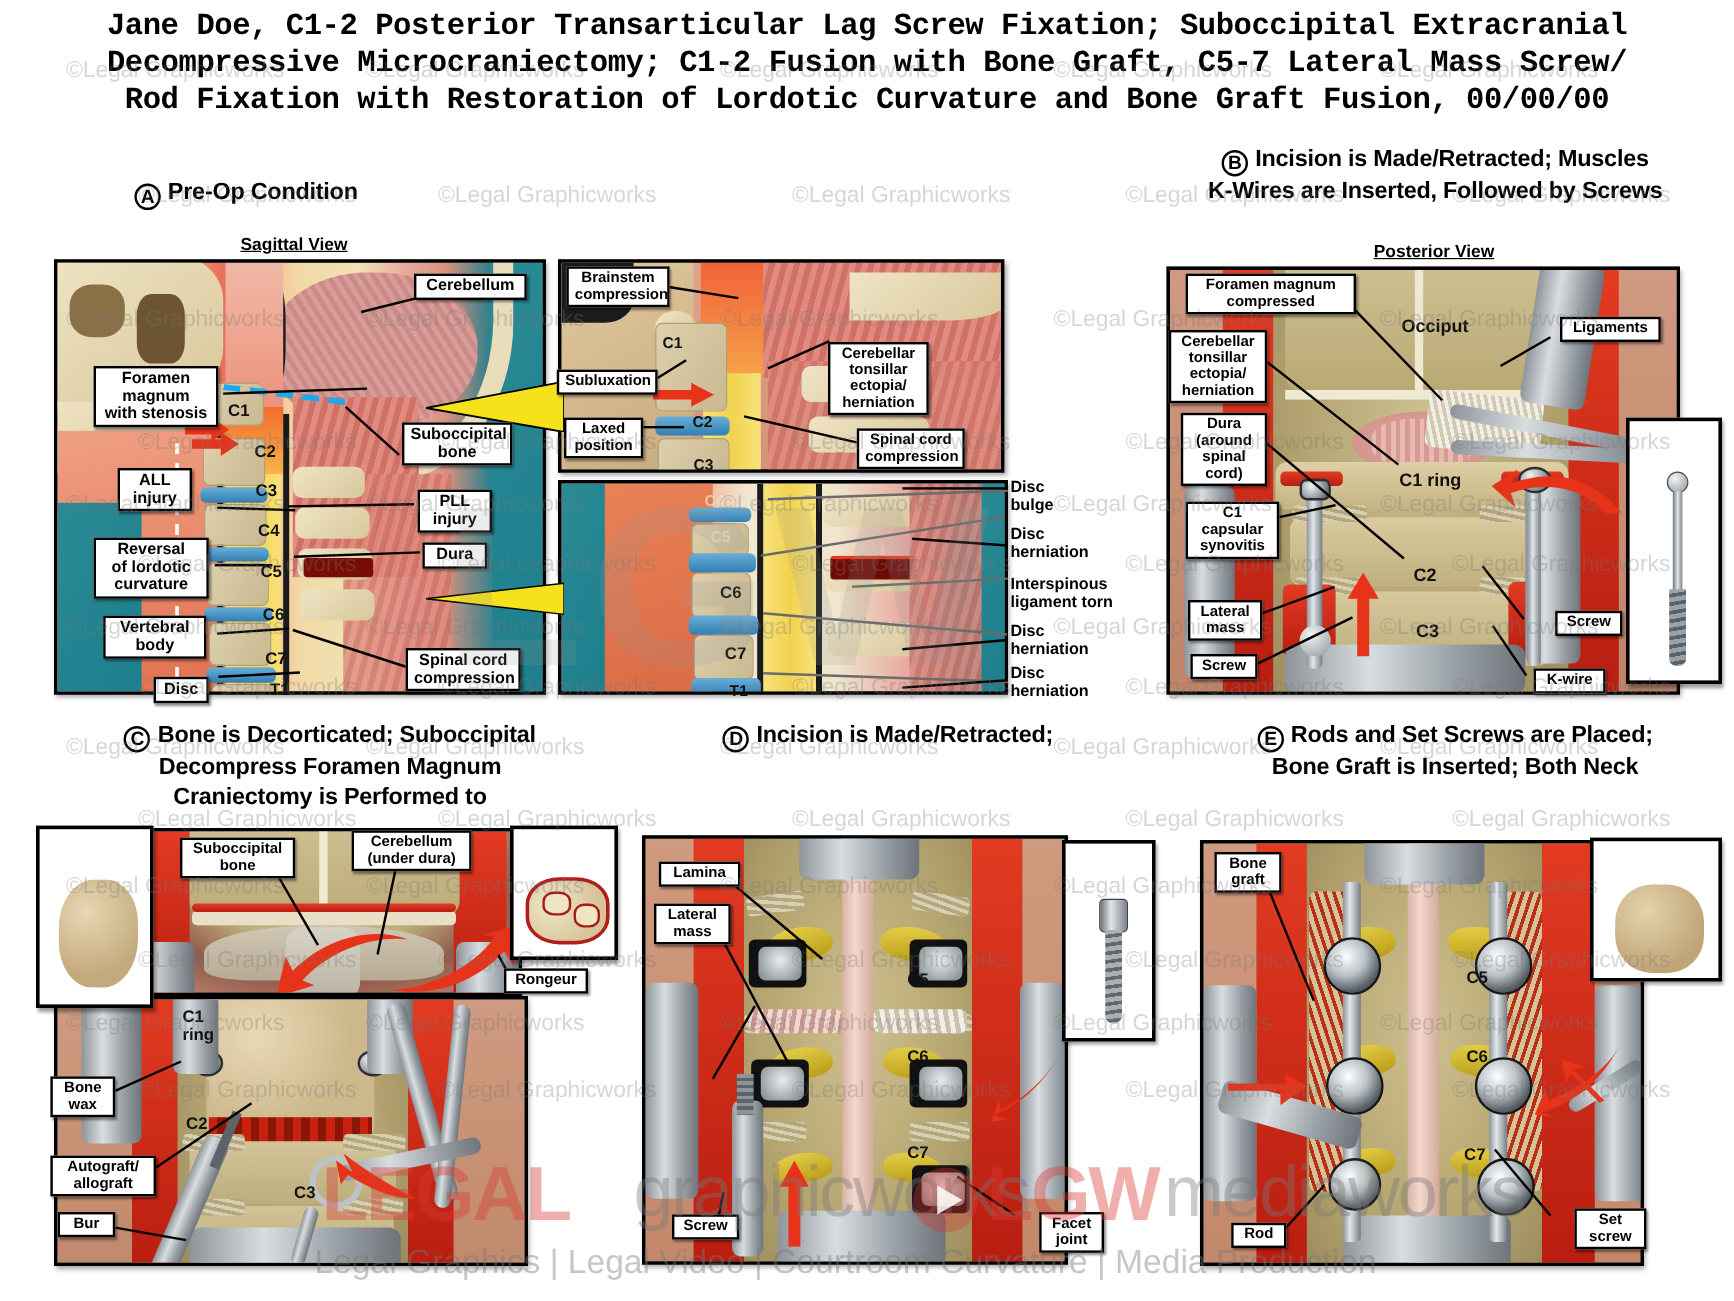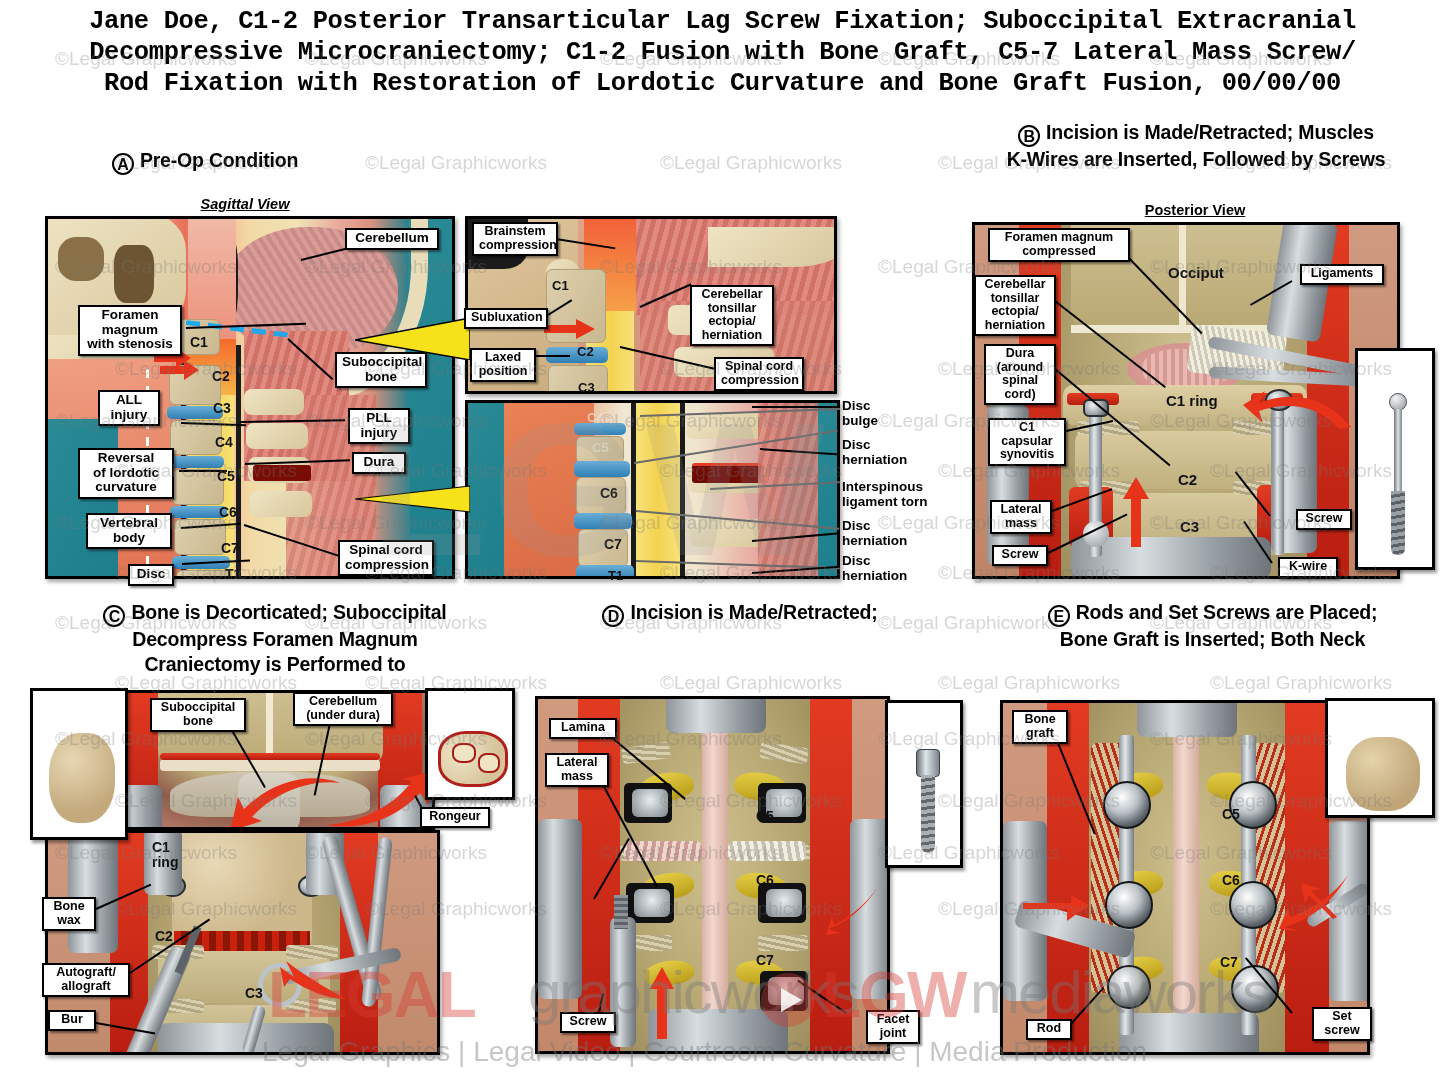--- a/index.html
+++ b/index.html
@@ -94,21 +94,21 @@
 
 <div id="title">
   <div>Jane Doe, C1-2 Posterior Transarticular Lag Screw Fixation; Suboccipital Extracranial</div>
   <div>Decompressive Microcraniectomy; C1-2 Fusion with Bone Graft, C5-7 Lateral Mass Screw/</div>
   <div>Rod Fixation with Restoration of Lordotic Curvature and Bone Graft Fusion, 00/00/00</div>
 </div>
 
 <div class="phead" style="left:40px;top:148px;width:330px;">
   <span class="circ">A</span><span>Pre-Op Condition</span>
 </div>
-<div class="viewlbl" style="left:130px;top:196px;width:230px;font-style:italic;">Sagittal View</div>
+<div class="viewlbl" style="left:130px;top:196px;width:230px;">Sagittal View</div>
 
 <div class="imgbox bg-sag" style="left:45px;top:216px;width:410px;height:363px;">
 
   <div class="bone" style="left:-12px;top:-8px;width:150px;height:130px;border-radius:0 30% 40% 0;"></div>
   <div style="position:absolute;left:10px;top:18px;width:46px;height:44px;background:#8a7046;border-radius:40%;"></div>
   <div style="position:absolute;left:66px;top:26px;width:40px;height:58px;background:#6d5432;border-radius:30%;"></div>
   <div class="bone" style="left:-10px;top:116px;width:120px;height:60px;border-radius:0 0 40% 0;"></div>
   <div style="position:absolute;left:4px;top:176px;width:56px;height:30px;background:#f3efe2;border-radius:6px;"></div>
 
   <div style="position:absolute;left:0;top:140px;width:150px;height:223px;background:linear-gradient(170deg,#ef9f83,#e2704f);"></div>

